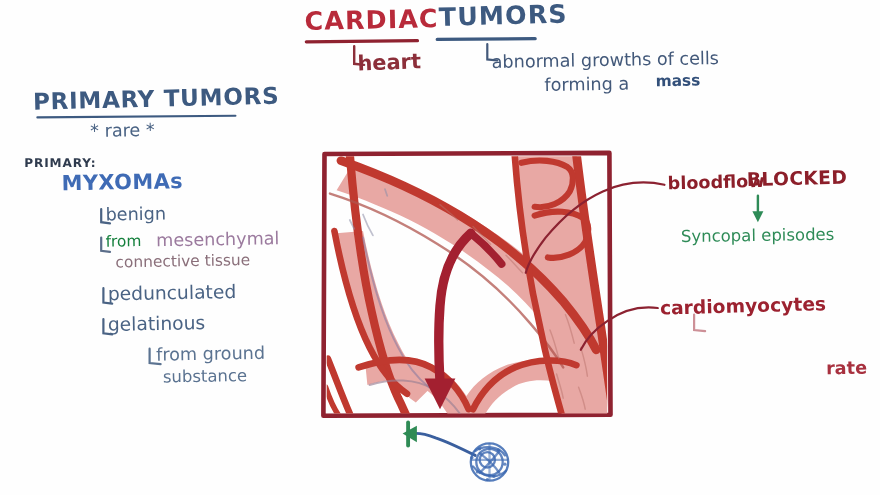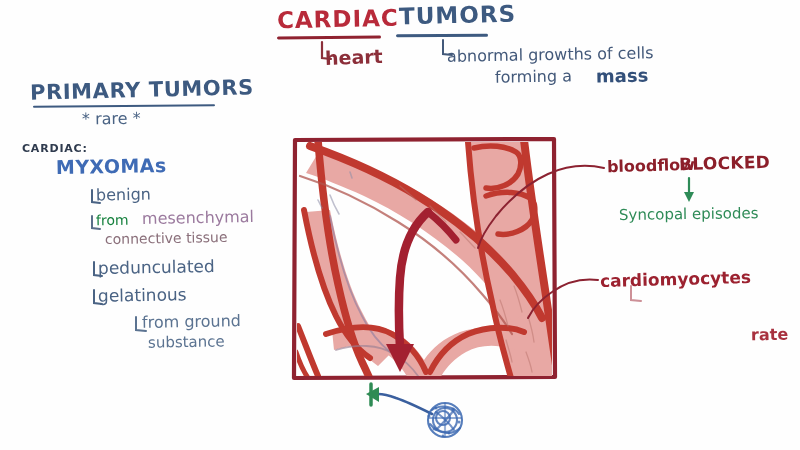--- a/index.html
+++ b/index.html
@@ -73,21 +73,21 @@
     transform: rotate(-1deg);
   }
   #def-line2 {
     left: 495px; top: 68px;
     font-size: 16px;
     color: #43597a;
     transform: rotate(-1deg);
   }
   #def-mass {
     left: 596px; top: 66px;
-    font-size: 18px;
+    font-size: 14px;
     font-weight: 700;
     color: #33507a;
     transform: rotate(-1deg);
   }
 
   
   #primary-heading {
     left: 30px; top: 78px;
     font-size: 21px;
     letter-spacing: 0.6px;
@@ -335,21 +335,21 @@
 
   <div class="txt" id="def-line1">abnormal growths of cells</div>
   <div class="txt" id="def-line2">forming a</div>
   <div class="txt" id="def-mass">mass</div>
 
   <div class="txt" id="primary-heading">PRIMARY TUMORS</div>
   <div id="primary-underline"></div>
 
   <div class="txt" id="rare-word">* rare *</div>
 
-  <div class="txt" id="adults-word">CARDIAC:</div>
+  <div class="txt" id="adults-word">PRIMARY:</div>
 
   <div class="txt" id="myxomas-word">MYXOMAs</div>
 
   <div class="txt" id="benign-word">benign</div>
 
   <div class="txt" id="from-word">from</div>
 
   <div class="txt" id="mesen-word">mesenchymal</div>
 
   <div class="txt" id="conn-word">connective tissue</div>

